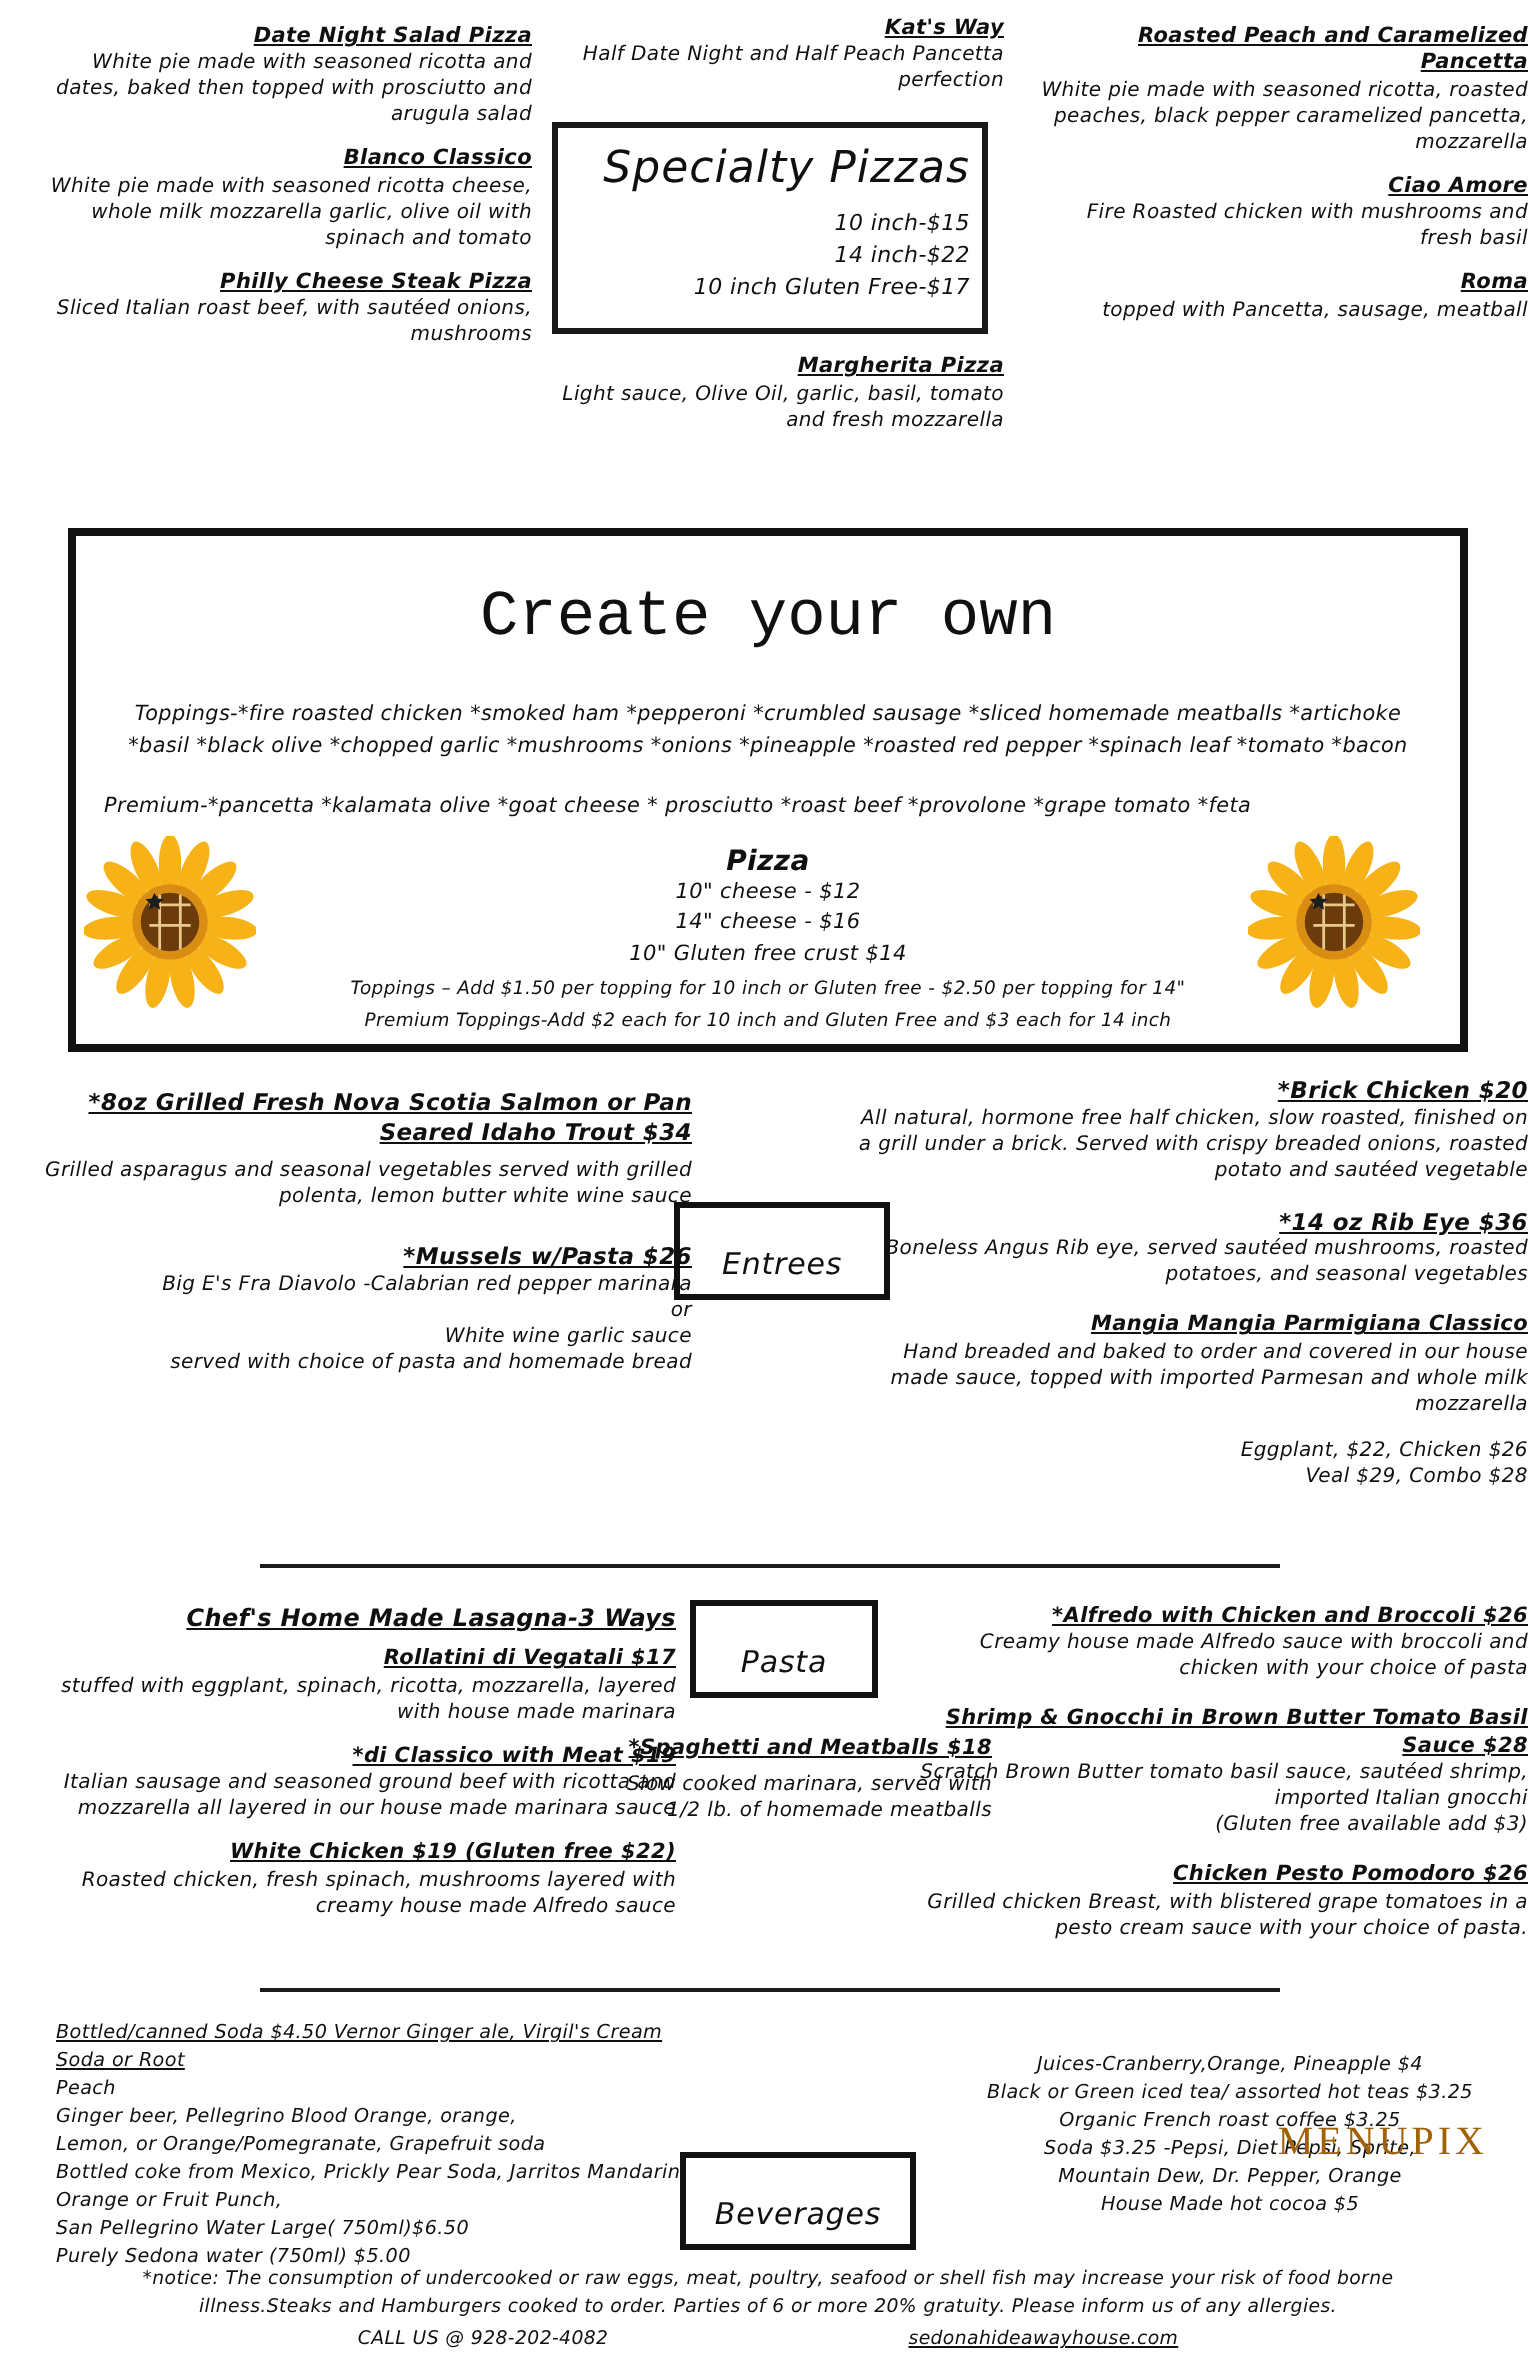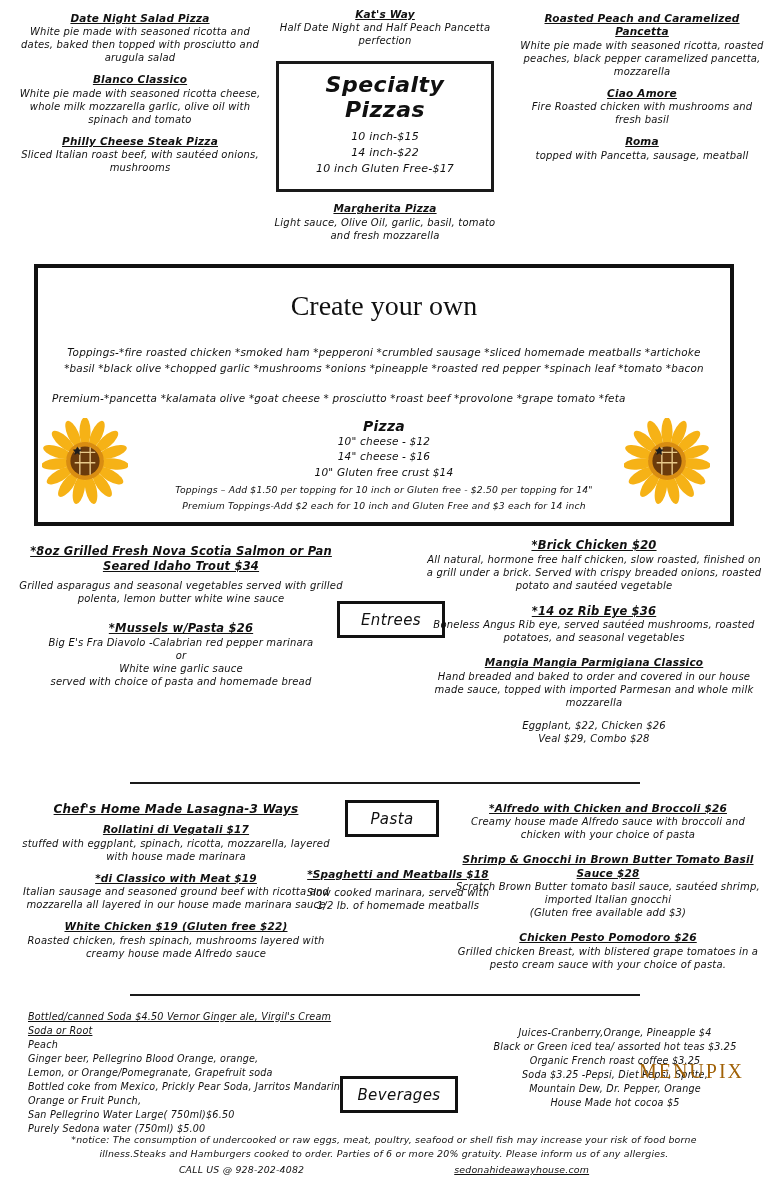--- a/index.html
+++ b/index.html
@@ -11,52 +11,52 @@
     overflow: hidden;
   }
   .page { position: relative; width: 768px; height: 1187px; }
 
   
   .hand {
     font-family: "DejaVu Sans", sans-serif;
     font-style: italic;
     letter-spacing: .2px;
   }
-  .ctr { text-align: center; }
+  .ctr { text-align: right; }
   .u { text-decoration: underline; text-underline-offset: 1px; }
   .ttl { font-weight: 600; font-size: 10.5px; line-height: 1.28; }
   .dsc { font-size: 10px; line-height: 1.3; }
   .blk { margin-bottom: 9px; }
 
   
   .col-left-top  { position: absolute; left: 14px;  top: 12px;  width: 252px; }
   .col-mid-top   { position: absolute; left: 268px; top: 8px;   width: 234px; }
   .col-right-top { position: absolute; left: 520px; top: 12px;  width: 244px; }
 
   .specialty-box {
     border: 3px solid #1a1a1a;
     margin: 14px 8px 10px 8px;
     padding: 8px 6px 12px 6px;
   }
   .specialty-title {
-    font-size: 22px; font-weight: 700; font-style: italic;
+    font-size: 22px; font-weight: 400; font-style: italic;
     letter-spacing: .5px; margin-bottom: 7px;
   }
   .specialty-line { font-size: 11px; line-height: 1.45; font-style: italic; }
 
   
   .cyo {
     position: absolute; left: 34px; top: 264px;
     width: 700px; height: 262px;
     border: 4px solid #111; background: #fff;
   }
   .cyo-title {
-    text-align: center; font-family: Liberation Serif, serif;
+    text-align: center; font-family: Liberation Mono, monospace;
     font-style: normal; font-weight: 400;
-    font-size: 28px; margin-top: 22px; letter-spacing: 0px;
+    font-size: 32px; margin-top: 22px; letter-spacing: 0px;
   }
   .cyo-toppings {
     margin: 22px 14px 0 14px; text-align: center;
     font-size: 10.4px; line-height: 1.55; 
   }
   .cyo-premium {
     margin: 16px 14px 0 14px; text-align: left;
     font-size: 10.4px; font-style: italic;
   }
   .cyo-pizza-wrap { margin-top: 14px; text-align: center; }
@@ -65,21 +65,21 @@
   .cyo-note { font-size: 9.2px; line-height: 1.42; font-style: italic; margin-top: 3px; }
 
   .sunflower { position: absolute; width: 86px; height: 86px; }
   .sf-left  { left: 42px;  top: 418px; }
   .sf-right { left: 624px; top: 418px; }
 
   
   .sec-box {
     position: absolute; border: 3px solid #111; background: #fff;
     text-align: center; font-style: italic; font-size: 15px;
-    padding: 7px 0 6px 0; letter-spacing: .4px;
+    padding: 19px 0 6px 0; letter-spacing: .4px;
   }
   #sec-entrees   { left: 337px; top: 601px; width: 108px; }
   #sec-pasta     { left: 345px; top: 800px; width: 94px;  }
   #sec-beverages { left: 340px; top: 1076px; width: 118px; }
 
   
   .ent-left  { position: absolute; left: 16px;  top: 544px; width: 330px; }
   .ent-right { position: absolute; left: 424px; top: 538px; width: 340px; }
 
   

